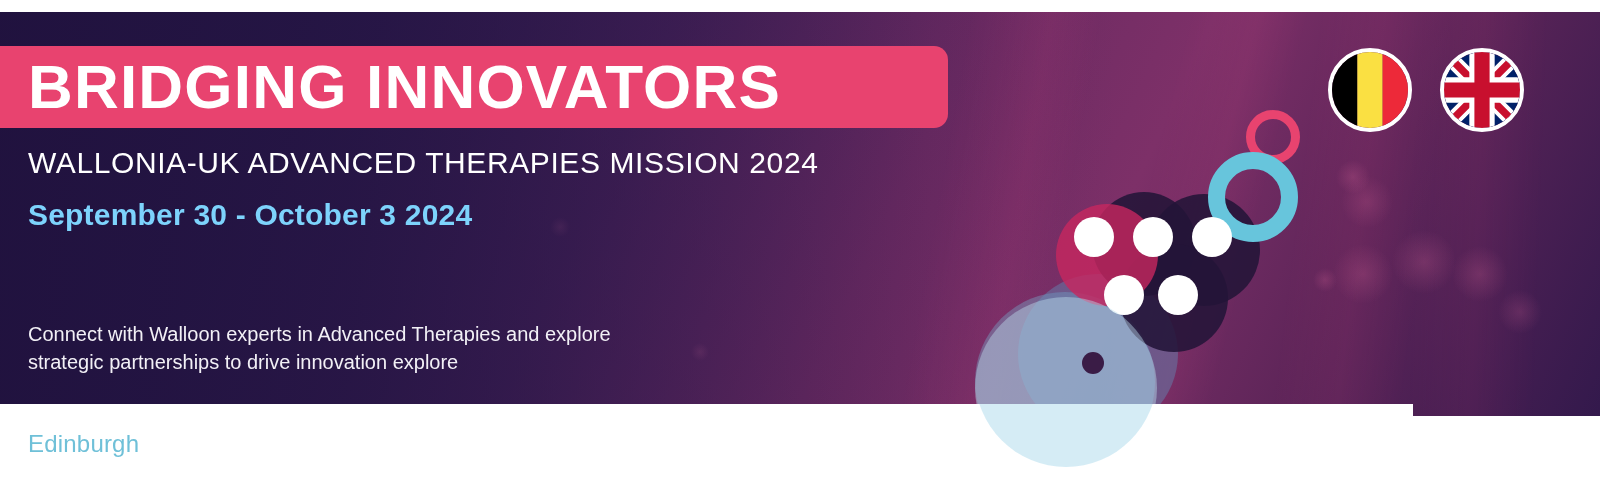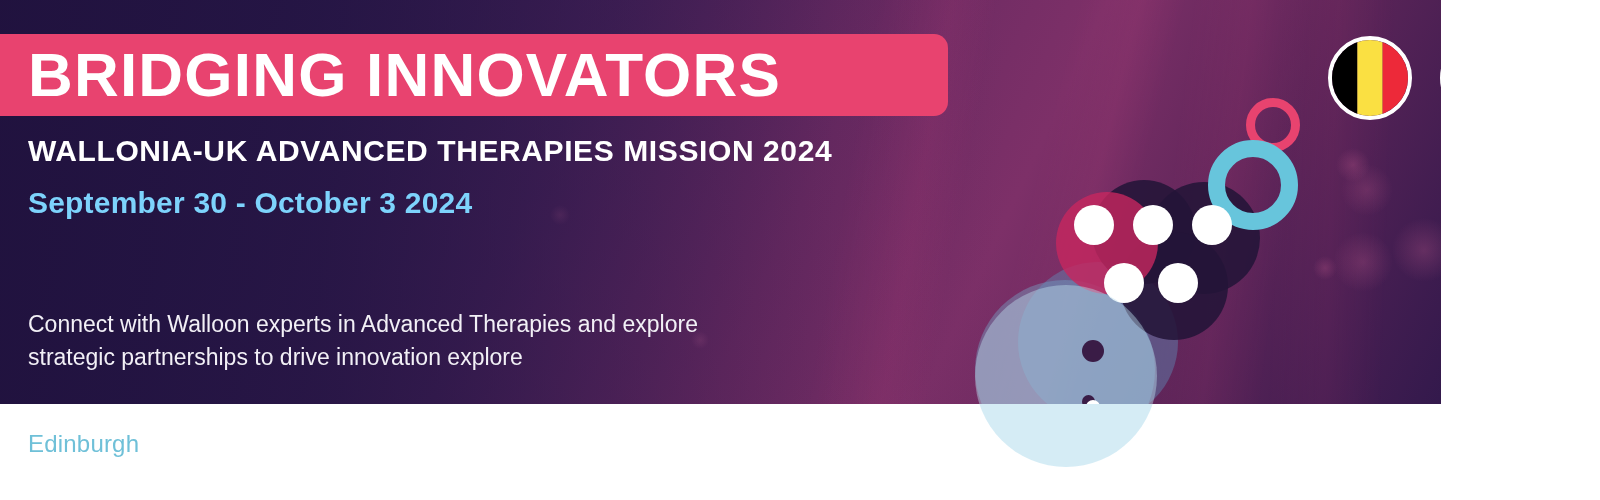--- a/index.html
+++ b/index.html
@@ -8,21 +8,21 @@
     width:1600px;height:500px;
     background:#ffffff;
     font-family:"Liberation Sans","DejaVu Sans",sans-serif;
     overflow:hidden;
   }
 
   .page{position:relative;width:1600px;height:500px;overflow:hidden;background:#ffffff;}
 
   
   .banner{
-    position:absolute;left:0;top:0;width:1441px;height:404px;
+    position:absolute;left:0;top:12px;width:1600px;height:404px;
     overflow:hidden;
     background:#2b1a4d;
   }
 
   
   .bg-base{
     position:absolute;inset:0;
     background:
       linear-gradient(115deg,#261446 0%, #2e1a4f 18%, #472159 38%, #6b2a62 55%, #7d3068 68%, #5e2559 82%, #33194c 100%);
   }
@@ -102,36 +102,36 @@
     padding-left:28px;
     white-space:nowrap;
     font-family:"Liberation Sans","DejaVu Sans",sans-serif;
   }
 
   
   .subtitle{
     position:absolute;left:28px;top:134px;
     color:#ffffff;
     font-size:30px;
-    font-weight:700;
+    font-weight:400;
     letter-spacing:.6px;
     white-space:nowrap;
   }
   .dates{
     position:absolute;left:28px;top:186px;
     color:#7dd3fc;
     font-size:30px;
     font-weight:700;
     letter-spacing:.2px;
     white-space:nowrap;
   }
   .desc{
     position:absolute;left:28px;top:308px;
     color:#f2f0f6;
-    font-size:23px;
+    font-size:20px;
     font-weight:400;
     line-height:1.42;
     max-width:900px;
   }
   .desc span{display:block;}
 
   
   .flag{
     position:absolute;width:84px;height:84px;border-radius:50%;
     border:4px solid #ffffff;overflow:hidden;box-sizing:border-box;

